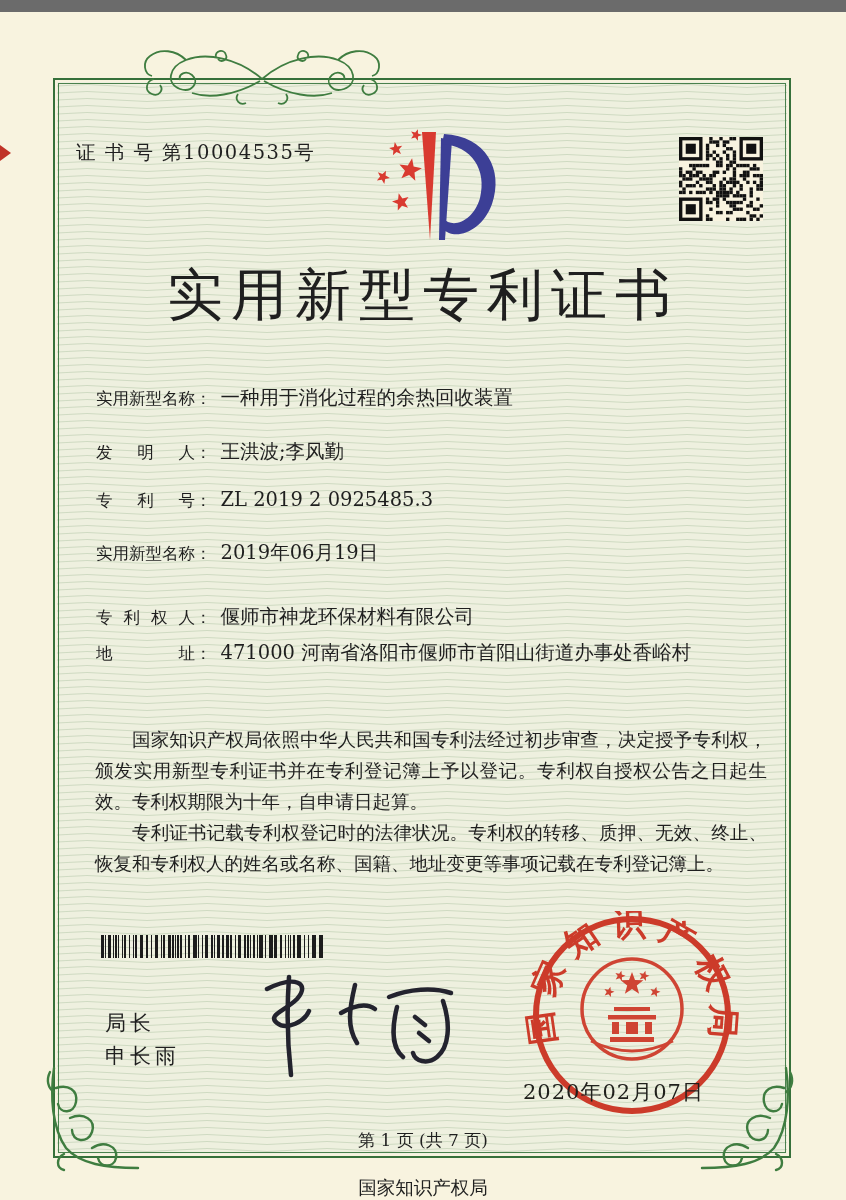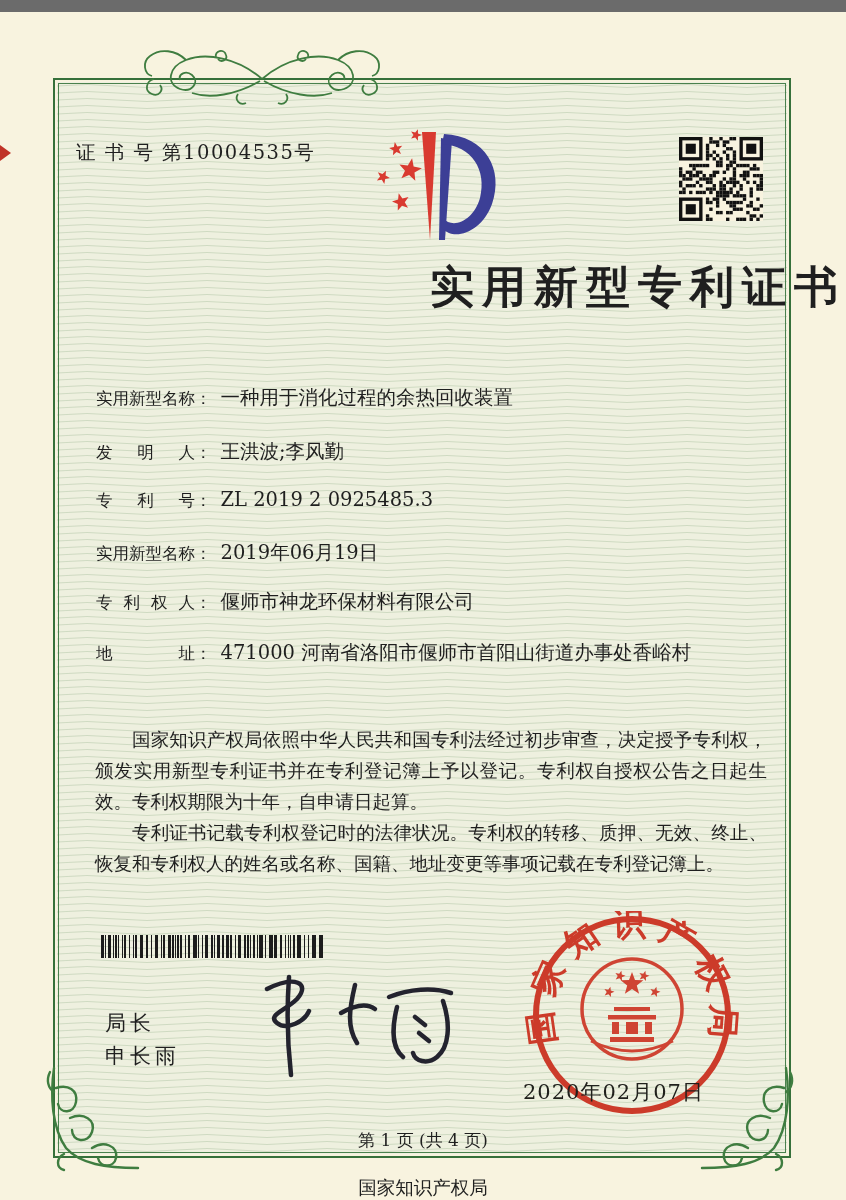--- a/index.html
+++ b/index.html
@@ -13,22 +13,22 @@
     border:2px solid #36703a;box-sizing:border-box;
   }
   .frame::before{content:"";position:absolute;inset:3px;border:1px solid #4a814d;}
   .guilloche{position:absolute;left:57px;top:70px;width:730px;height:1072px;}
   .edge-mark{position:absolute;left:0;top:133px;width:0;height:0;
     border-top:8px solid transparent;border-bottom:8px solid transparent;
     border-left:11px solid #c03327;}
   .cert-no{position:absolute;left:76px;top:127px;font-size:19.5px;letter-spacing:1.5px;}
   .logo{position:absolute;left:346px;top:108px;}
   .qr{position:absolute;left:679px;top:125px;}
-  .title{position:absolute;left:0;top:246px;width:100%;text-align:right;
-    font-size:44px;font-weight:bold;letter-spacing:8px;}
+  .title{position:absolute;left:0;top:246px;width:100%;text-align:center;
+    font-size:56px;font-weight:normal;letter-spacing:8px;}
   .frow{position:absolute;left:96px;font-size:19px;white-space:nowrap;}
   .flabel{display:inline-block;width:99px;font-size:16.5px;
     text-align:justify;text-align-last:justify;vertical-align:baseline;}
   .fcolon{font-size:16.5px;}
   .fvalue{font-size:19.5px;margin-left:9px;text-align:right;}
   .fpair2{position:absolute;left:394px;top:0;white-space:nowrap;}
   .paras{position:absolute;left:95px;top:712px;width:672px;
     font-size:18.5px;line-height:31px;text-align:justify;}
   .paras p{margin:0;text-indent:2em;}
   .barcode{position:absolute;left:100px;top:923px;}
@@ -454,21 +454,21 @@
   </div>
   <div class="frow" style="top:426px">
     <span class="flabel">发明人</span><span class="fcolon">：</span><span class="fvalue">王洪波;李风勤</span>
   </div>
   <div class="frow" style="top:476px">
     <span class="flabel">专利号</span><span class="fcolon">：</span><span class="fvalue">ZL 2019 2 0925485.3</span>
   </div>
   <div class="frow" style="top:527px">
     <span class="flabel">实用新型名称</span><span class="fcolon">：</span><span class="fvalue">2019年06月19日</span>
   </div>
-  <div class="frow" style="top:576px">
+  <div class="frow" style="top:591px">
     <span class="flabel">专利权人</span><span class="fcolon">：</span><span class="fvalue">偃师市神龙环保材料有限公司</span>
   </div>
   <div class="frow" style="top:627px">
     <span class="flabel">地址</span><span class="fcolon">：</span><span class="fvalue">471000 河南省洛阳市偃师市首阳山街道办事处香峪村</span>
   </div>
 
   <div class="paras">
     <p>国家知识产权局依照中华人民共和国专利法经过初步审查，决定授予专利权，颁发实用新型专利证书并在专利登记簿上予以登记。专利权自授权公告之日起生效。专利权期限为十年，自申请日起算。</p>
     <p>专利证书记载专利权登记时的法律状况。专利权的转移、质押、无效、终止、恢复和专利权人的姓名或名称、国籍、地址变更等事项记载在专利登记簿上。</p>
   </div>
@@ -581,16 +581,16 @@
       <path d="M26,52 C40,46 52,54 48,66 C44,78 28,76 28,64"></path>
       <path d="M48,82 C60,74 74,80 72,92 C70,102 56,102 54,92"></path>
       <path d="M6,6 c-4,8 -2,16 4,20"></path>
       <path d="M20,88 c-8,4 -8,14 0,16"></path>
     </g>
   </svg>
   <svg class="fl-right" width="96" height="108" viewBox="0 0 96 108">
     <use href="#flG"></use>
   </svg>
 
-  <div class="page-ind">第 1 页 (共 4 页)</div>
+  <div class="page-ind">第 1 页 (共 7 页)</div>
   <div class="back-note">国家知识产权局</div>
 
 </div>
 
 </body></html>

